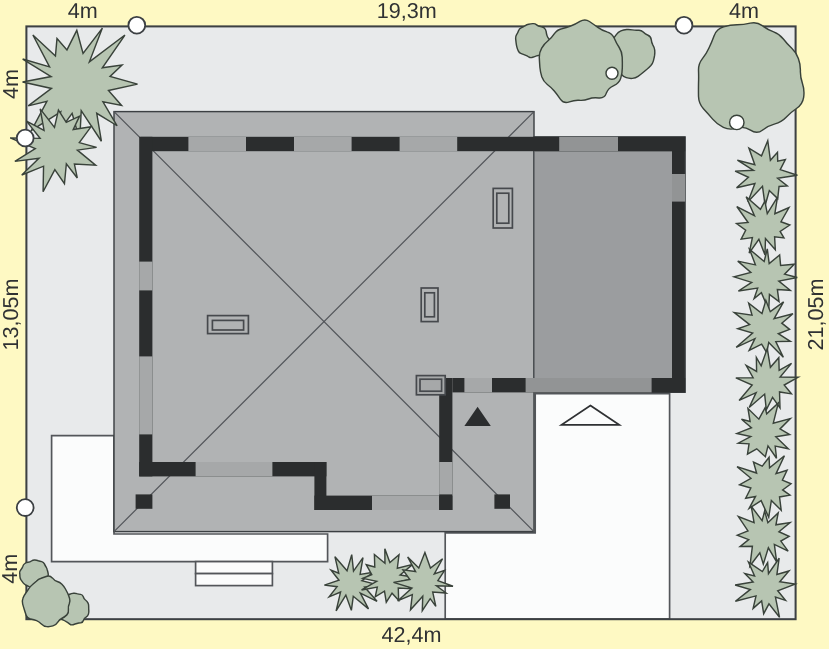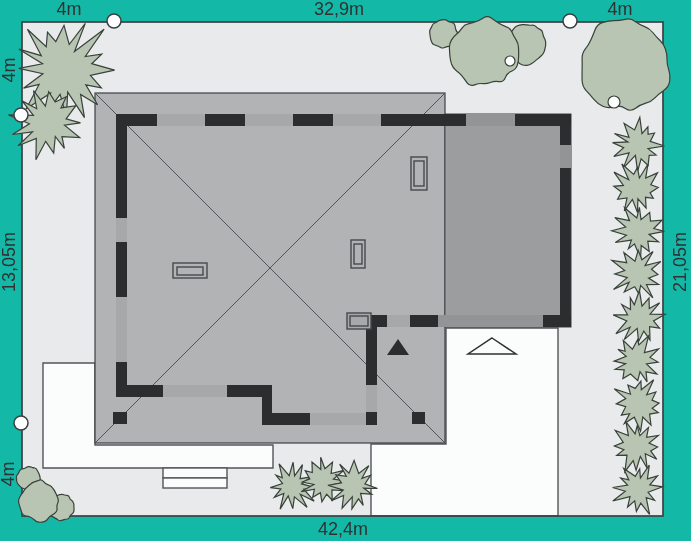--- a/index.html
+++ b/index.html
@@ -1,21 +1,21 @@
 <!DOCTYPE html>
 <html style="--plot-bg: #e8eaeb; --roof: #b1b3b4; --wing-roof: #9b9d9f; --wall: #2b2d2e; --window: #a6a8a9; --wing-window: #929495; --paving: #fbfcfc; --tree: #b7c5b2; --tree-outline: #39423a; --outline: #3c4043; --text: #2f3133;"><head>
 <meta charset="utf-8">
 <style>
   :root{
     --plot-bg:#e8eaeb; --roof:#b1b3b4; --wing-roof:#9b9d9f; --wall:#2b2d2e;
     --window:#a6a8a9; --wing-window:#929495; --paving:#fbfcfc; --tree:#b7c5b2;
     --tree-outline:#39423a; --outline:#3c4043; --text:#2f3133;
   }
   html,body{margin:0;padding:0;background:#fff;}
-  #stage{position:relative;width:691px;height:541px;background:#14b8a6;overflow:hidden;
+  #stage{position:relative;width:691px;height:541px;background:#fef9c3;overflow:hidden;
          font-family:"Liberation Sans",sans-serif;}
   svg{position:absolute;left:0;top:0;}
   .plot{fill:var(--plot-bg);stroke:none;}
   .boundary{fill:none;stroke:var(--outline);stroke-width:1.7;}
   .roof{fill:var(--roof);stroke:var(--outline);stroke-width:1.2;}
   .thin{fill:none;stroke:#515458;stroke-width:1;}
   .wingdark{fill:var(--wall);stroke:var(--outline);stroke-width:1;}
   .wingroof{fill:var(--wing-roof);}
   .wall{fill:var(--wall);}
   .win{fill:var(--window);}
@@ -131,20 +131,20 @@
 
     <g>
       <circle cx="114" cy="21" r="7" class="survey"></circle>
       <circle cx="570" cy="21" r="7" class="survey"></circle>
       <circle cx="21" cy="115" r="7" class="survey"></circle>
       <circle cx="21" cy="423" r="7" class="survey"></circle>
     </g>
   </svg>
 
   <div class="dim" style="left:69px;top:9px">4m</div>
-  <div class="dim" style="left:339px;top:9px">32,9m</div>
+  <div class="dim" style="left:339px;top:9px">19,3m</div>
   <div class="dim" style="left:620px;top:9px">4m</div>
   <div class="dim vert" style="left:9px;top:70px">4m</div>
   <div class="dim vert" style="left:9px;top:262px">13,05m</div>
   <div class="dim vert" style="left:8px;top:474px">4m</div>
   <div class="dim vert" style="left:680px;top:262px">21,05m</div>
   <div class="dim" style="left:343px;top:529px">42,4m</div>
 </div>
 
 </body></html>

